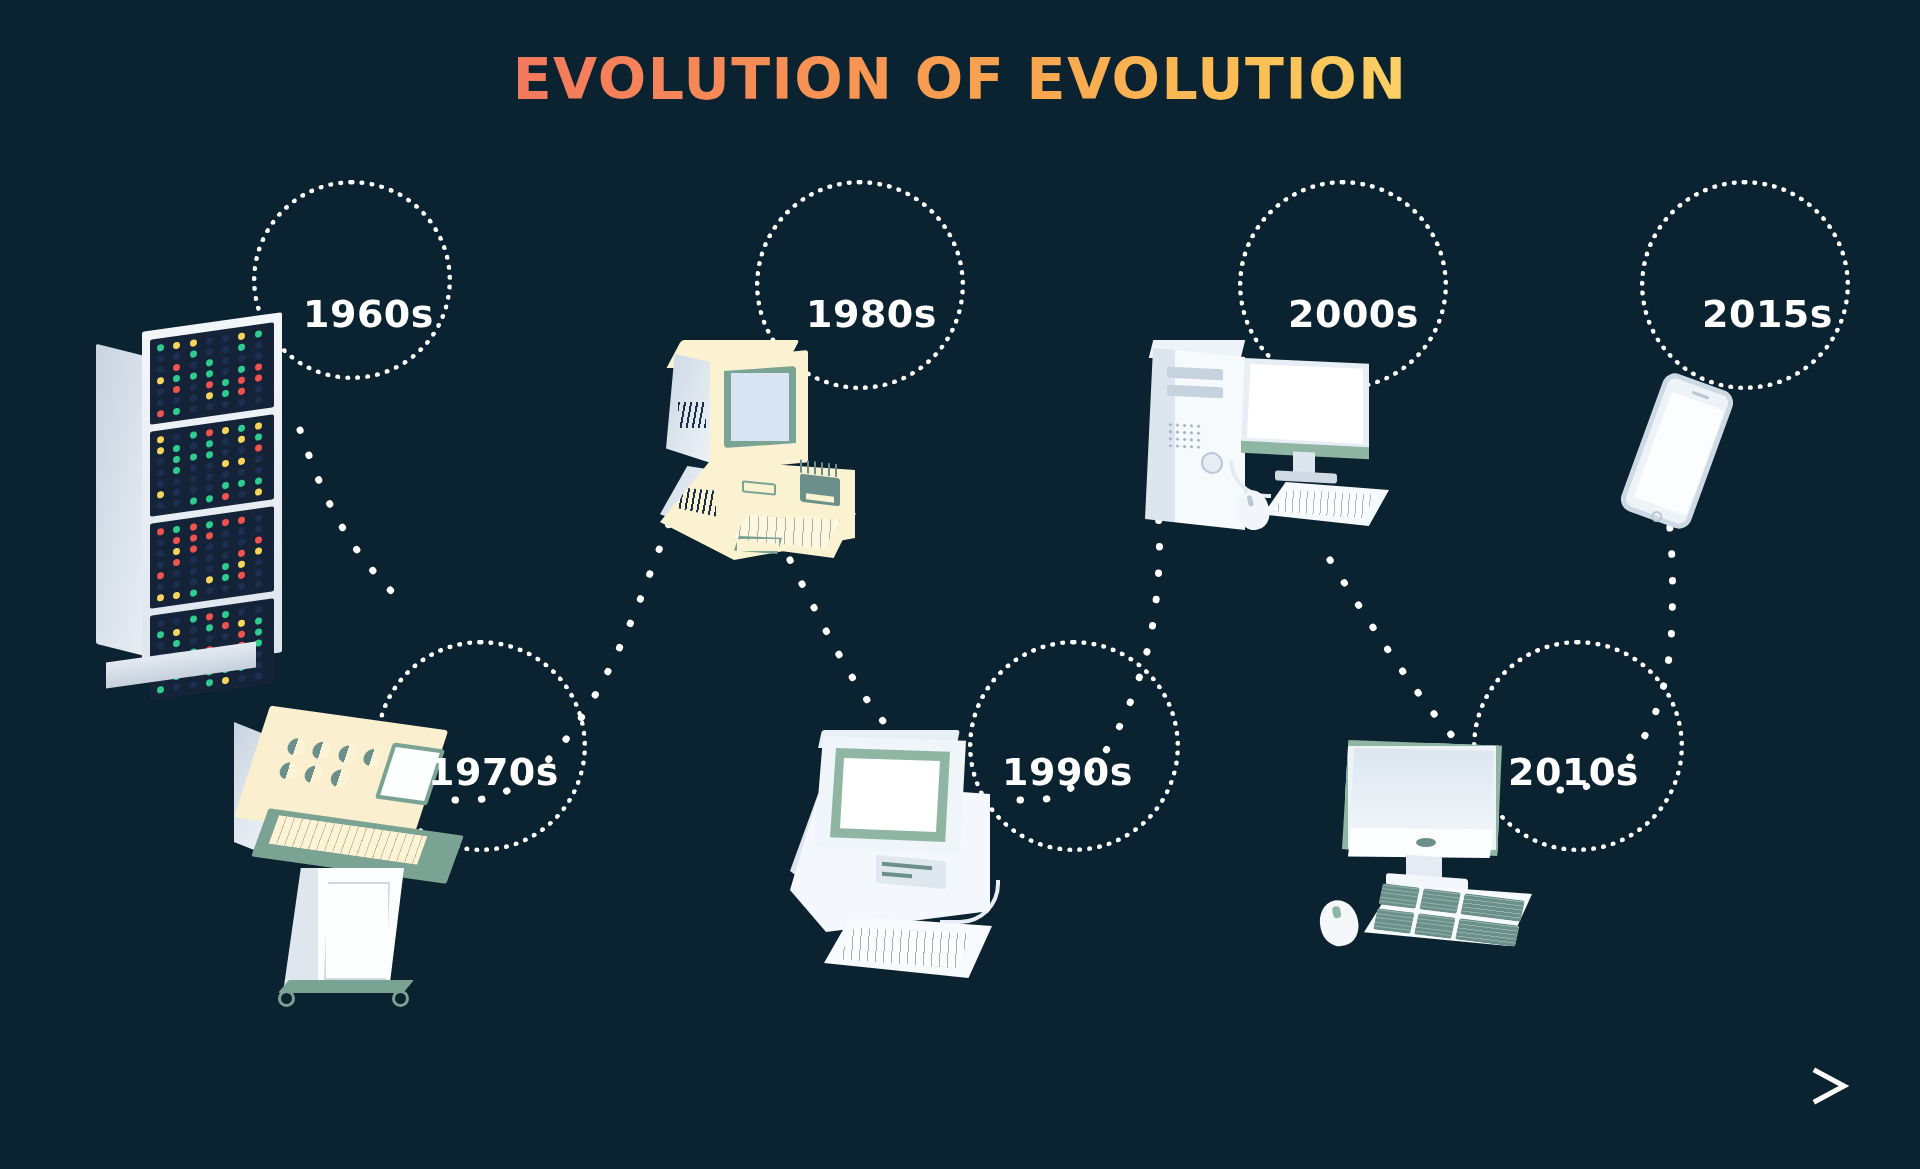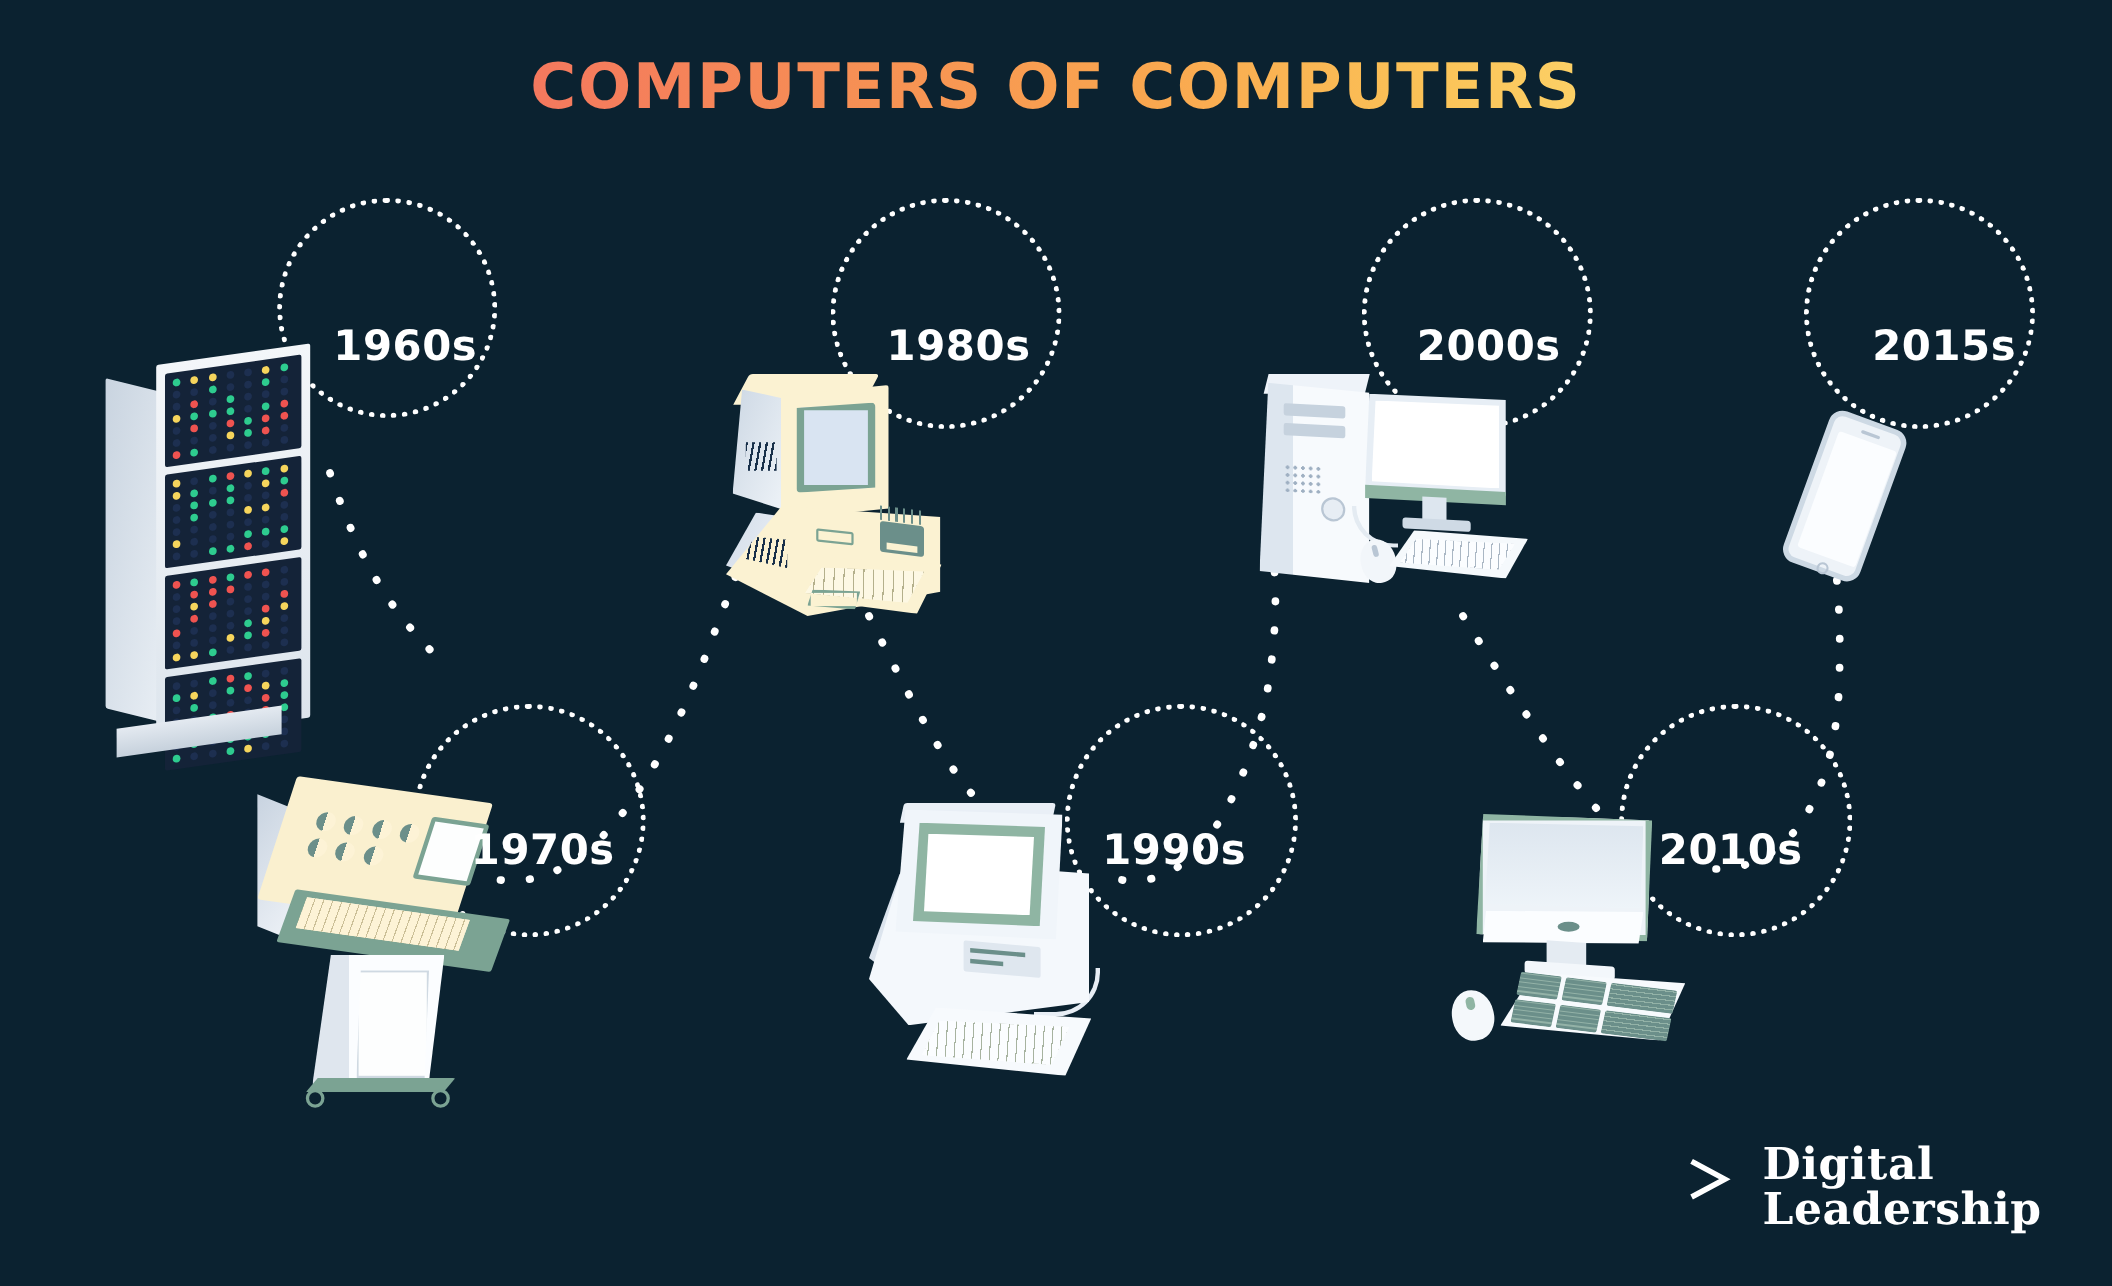--- a/index.html
+++ b/index.html
@@ -402,21 +402,21 @@
                font-weight:bold; line-height:1.04; }
   .logo-l1 { font-size:40px; letter-spacing:0.5px; }
   .logo-l2 { font-size:40px; letter-spacing:0.5px; }
 </style>
 </head>
 <body>
 
 <div id="stage">
 
   <div class="title-wrap">
-    <h1 class="title">COMPUTERS OF COMPUTERS</h1>
+    <h1 class="title">EVOLUTION OF EVOLUTION</h1>
   </div>
 
   <svg class="arcs" viewBox="0 0 1920 1169">
     <path d="M300,430 C330,520 360,560 400,600"></path>
     <path d="M455,800 C540,810 600,700 640,600 C670,520 690,470 700,440"></path>
     <path d="M790,560 C830,640 860,700 900,740"></path>
     <path d="M1020,800 C1090,810 1130,720 1150,640 C1165,560 1160,500 1150,470"></path>
     <path d="M1330,560 C1380,640 1420,700 1460,745"></path>
     <path d="M1560,790 C1640,790 1670,700 1672,620 C1674,560 1670,520 1665,490"></path>
   </svg>
@@ -748,19 +748,15 @@
     </div>
   </div>
 
   <div id="logo">
     <div class="logo-mark">
       <svg viewBox="0 0 46 56" width="46" height="56" aria-hidden="true">
         <path d="M6 6 L34 21 L6 36" fill="none" stroke="#ffffff" stroke-width="5" stroke-linecap="square"></path>
         <path d="M6 44 L40 44" fill="none" stroke="#ffffff" stroke-width="0"></path>
       </svg>
     </div>
-    <div class="logo-text">
-      <div class="logo-l1">Digital</div>
-      <div class="logo-l2">Leadership</div>
-    </div>
   </div>
 
 </div>
 
 </body></html>

